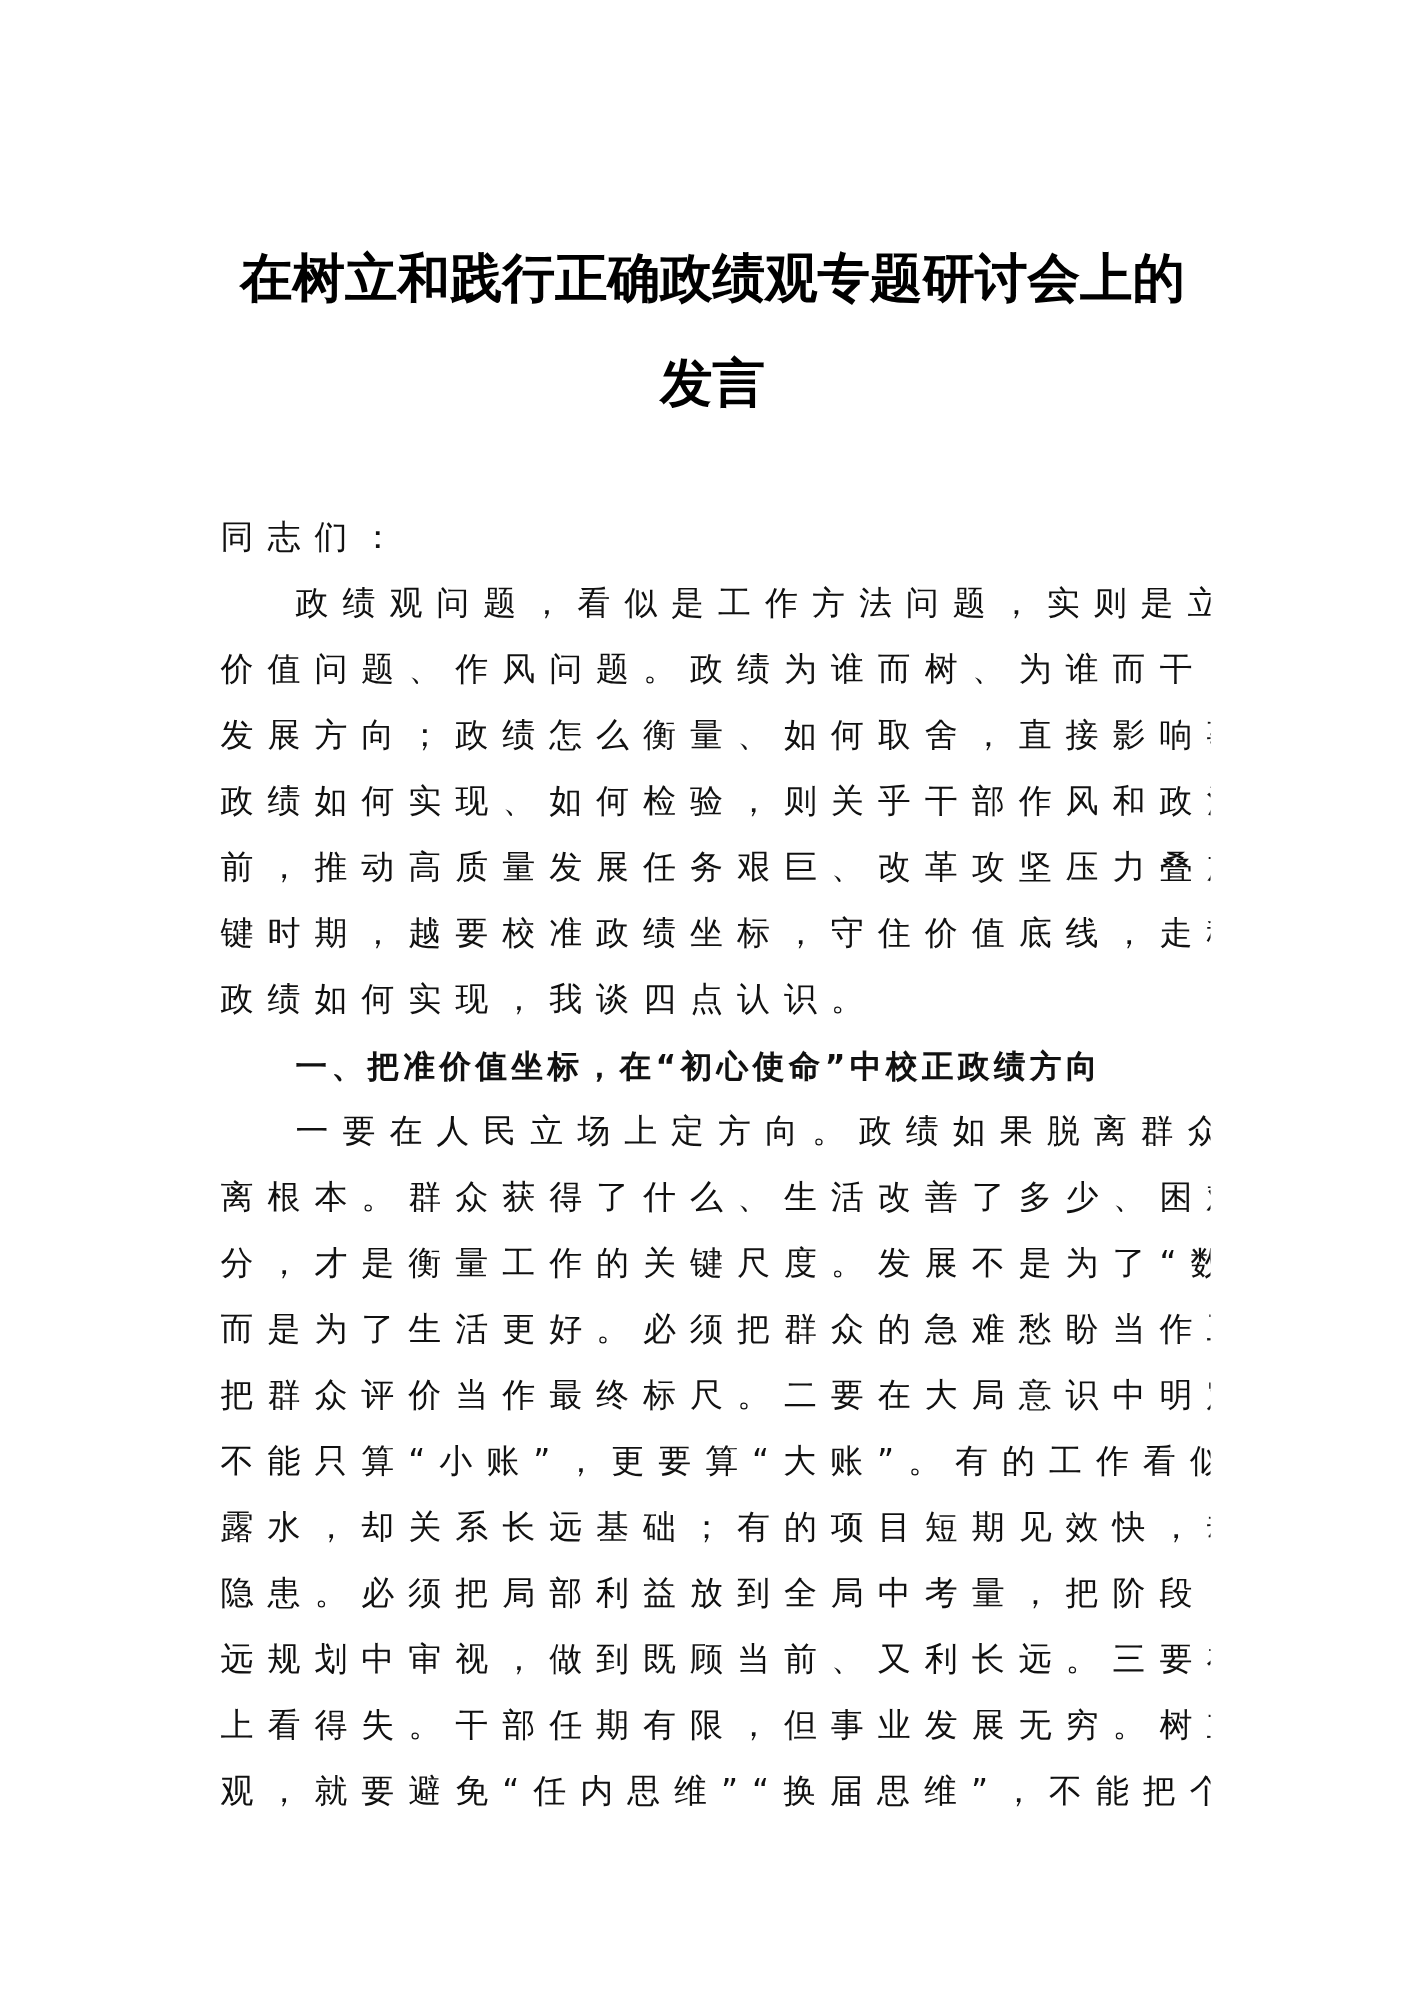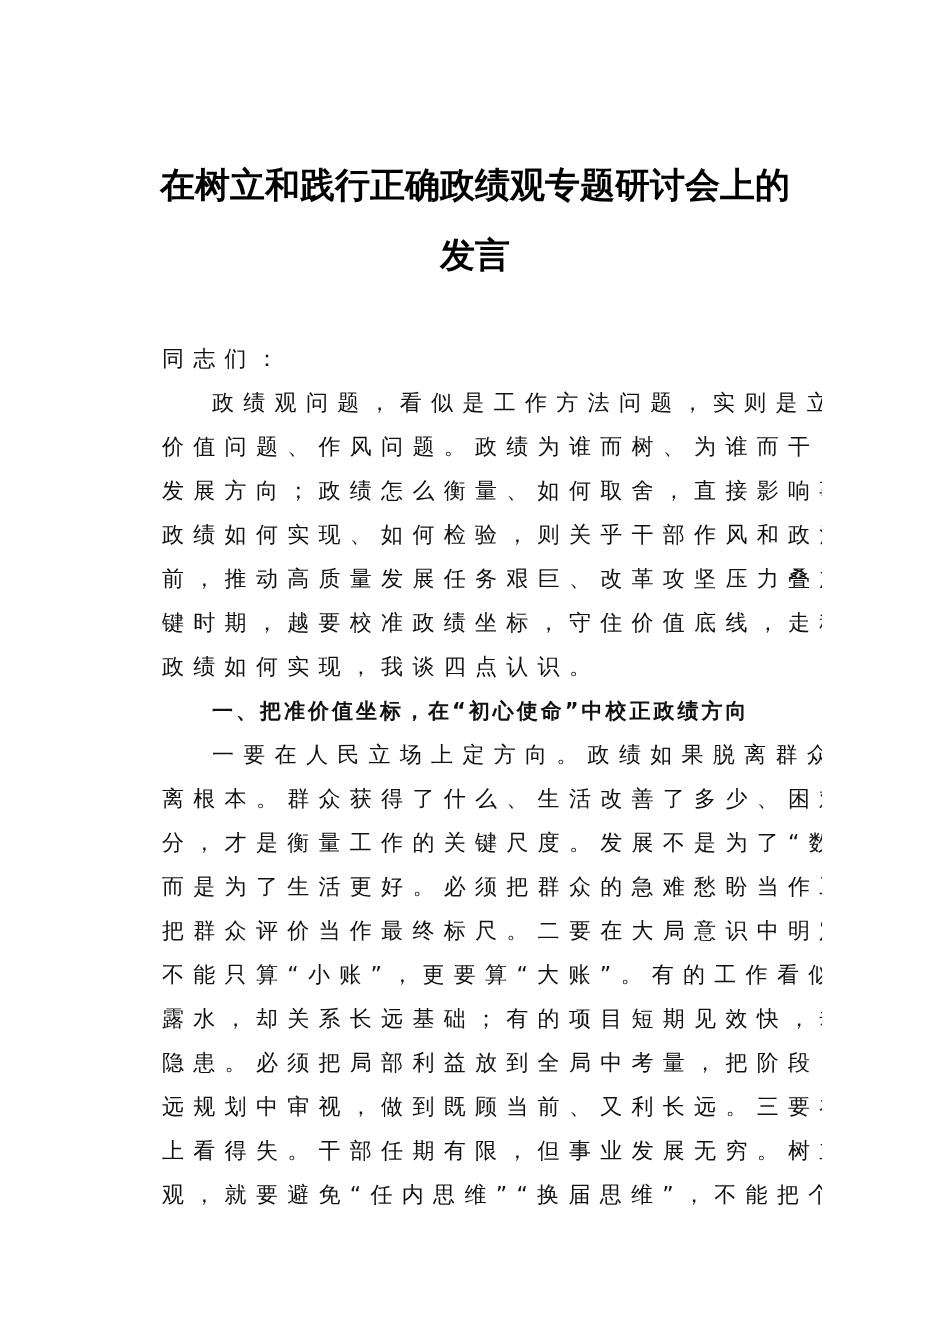--- a/index.html
+++ b/index.html
@@ -9,21 +9,21 @@
     position: absolute; left: 0; width: 950px; text-align: center;
     font-family: "DejaVu Serif", "Liberation Serif", serif;
     font-weight: bold; font-size: 35px; color: #000; letter-spacing: 0px;
     white-space: nowrap;
   }
   .title.l1 { top: 162px; }
   .title.l2 { top: 232px; }
   .body {
     position: absolute; left: 147px; top: 337px; width: 660px;
     font-family: "DejaVu Sans", "Liberation Sans", sans-serif;
-    font-size: 22px; color: #111; line-height: 44px; margin-left: 15px;
+    font-size: 22px; color: #111; line-height: 44px;
   }
   .line { height: 44px; white-space: nowrap; letter-spacing: 9.3px; overflow: hidden; }
   .line.ind { padding-left: 50px; }
   .heading { font-weight: bold; letter-spacing: 3px; font-family: "DejaVu Sans", "Liberation Sans", sans-serif; font-size: 21px; }
 </style>
 </head>
 <body>
 
 <div class="page">
   <div class="title l2">发言</div>

